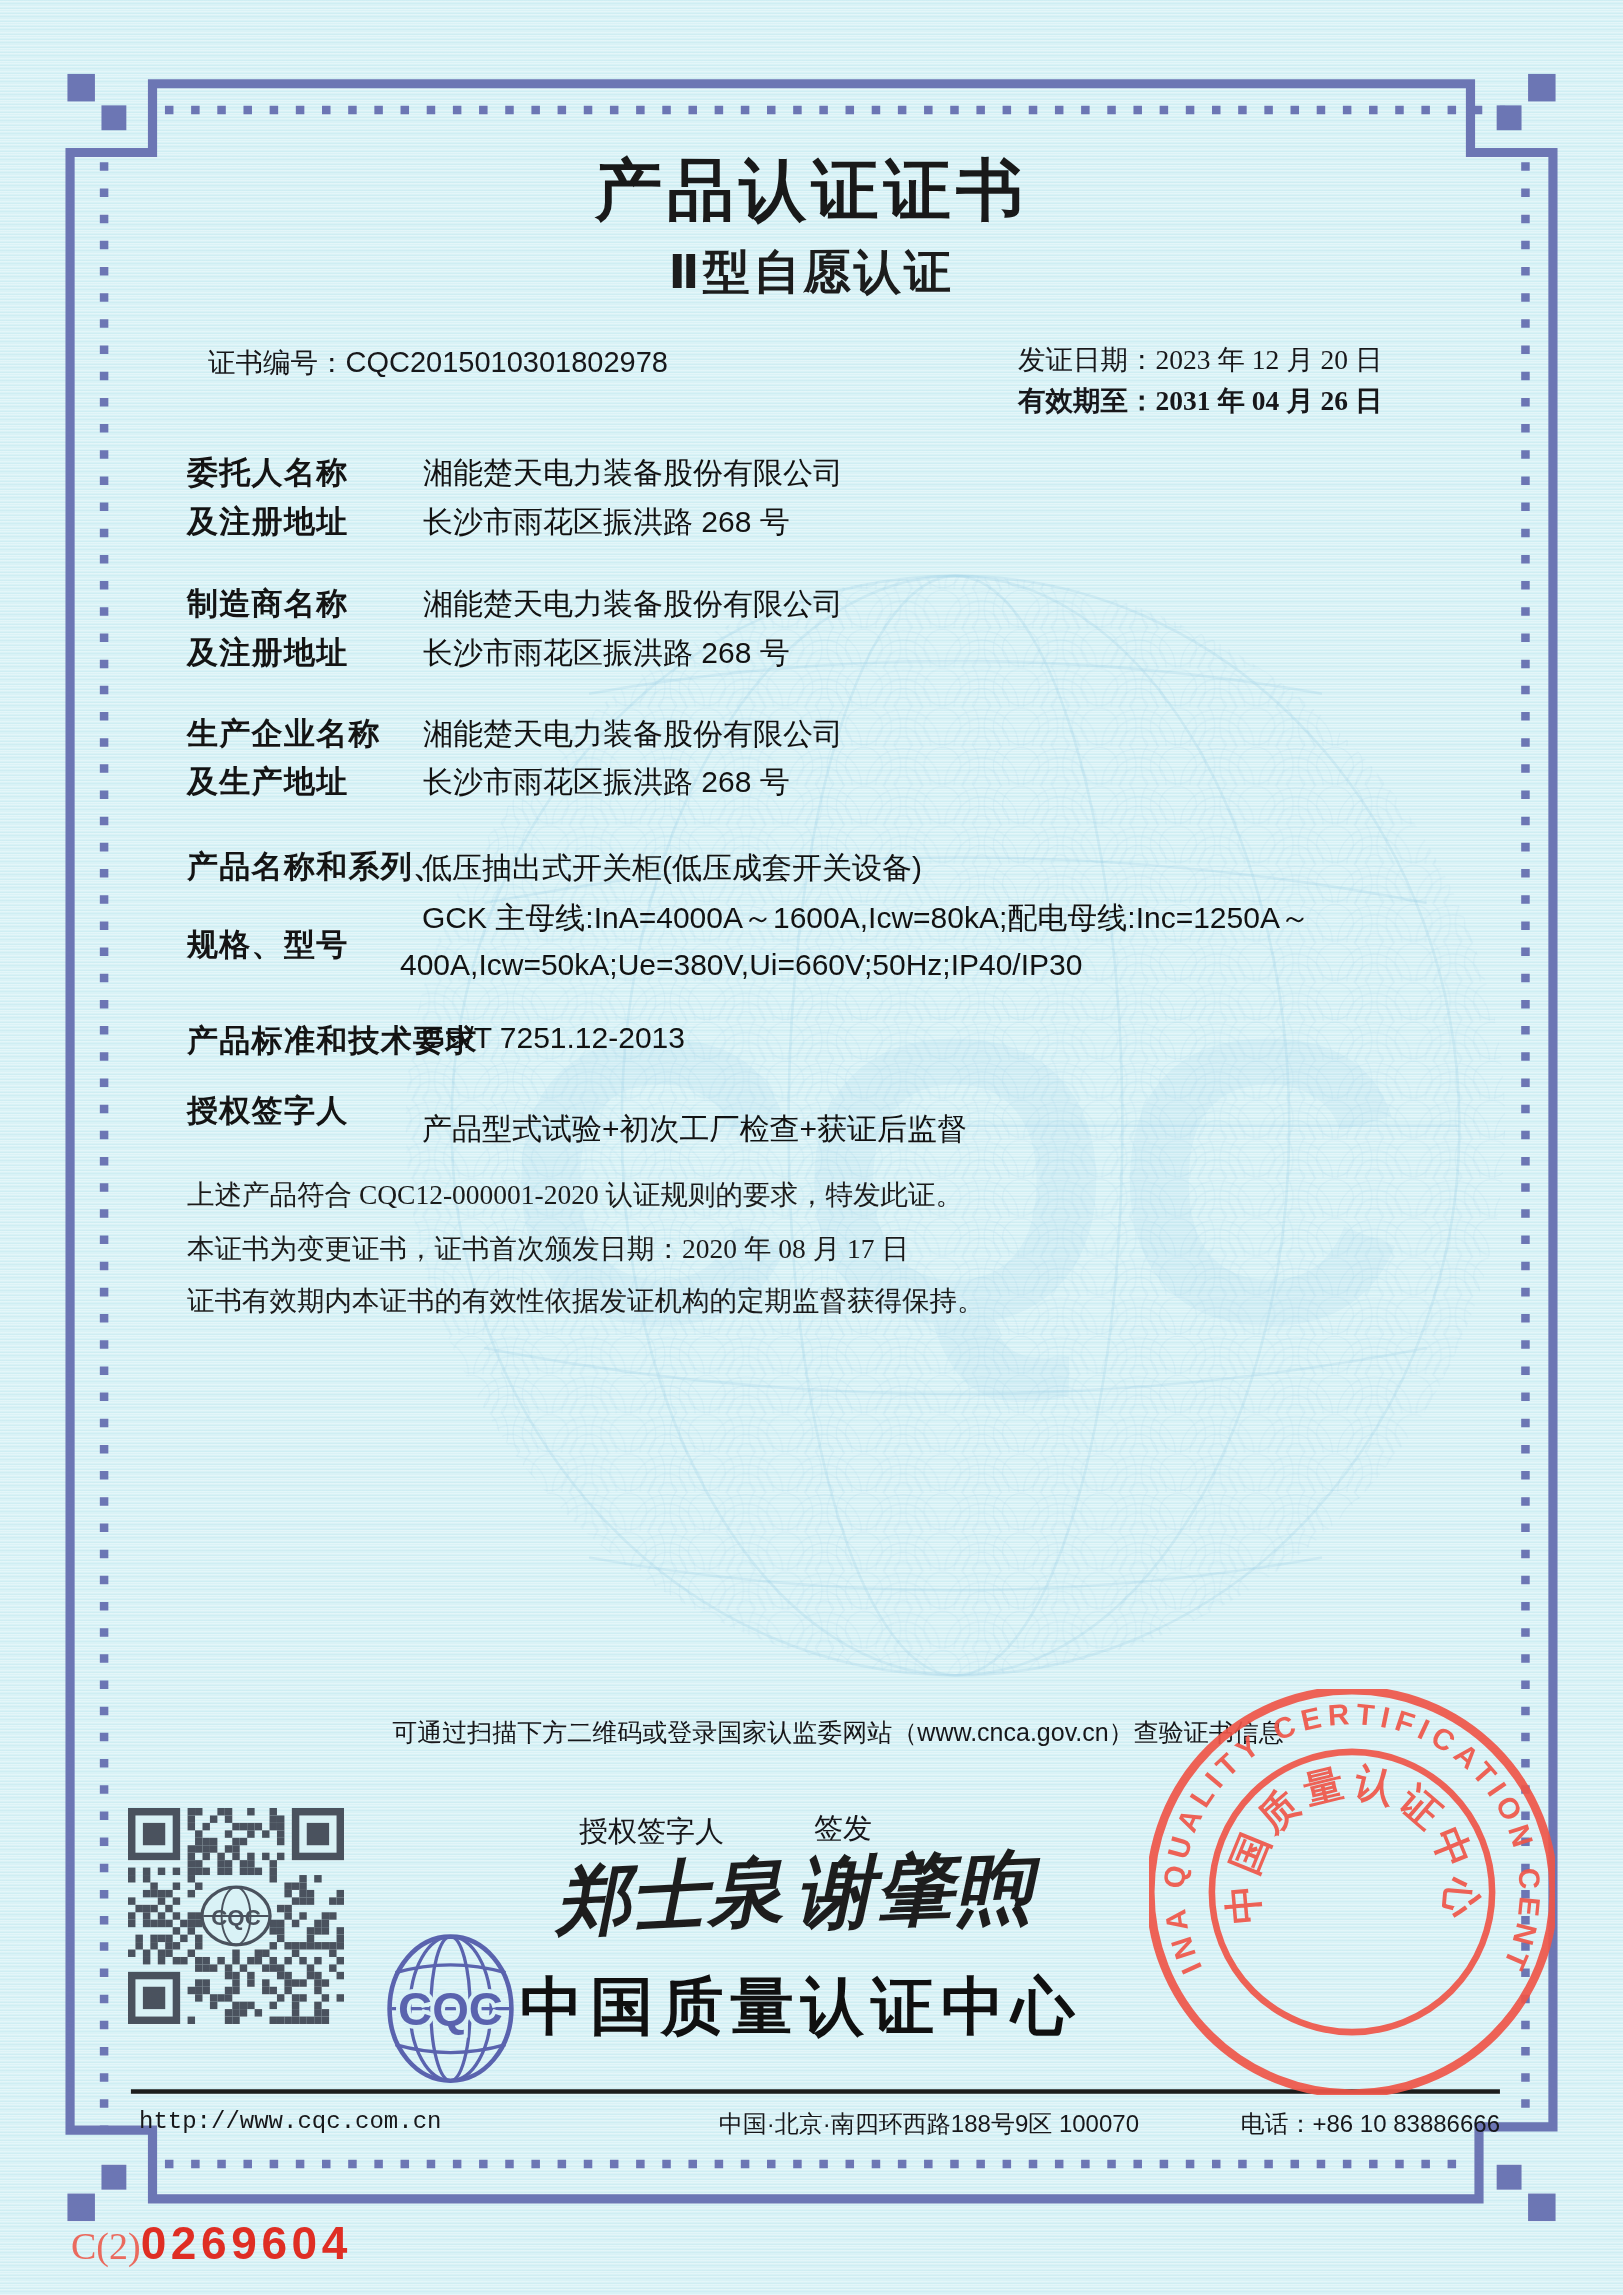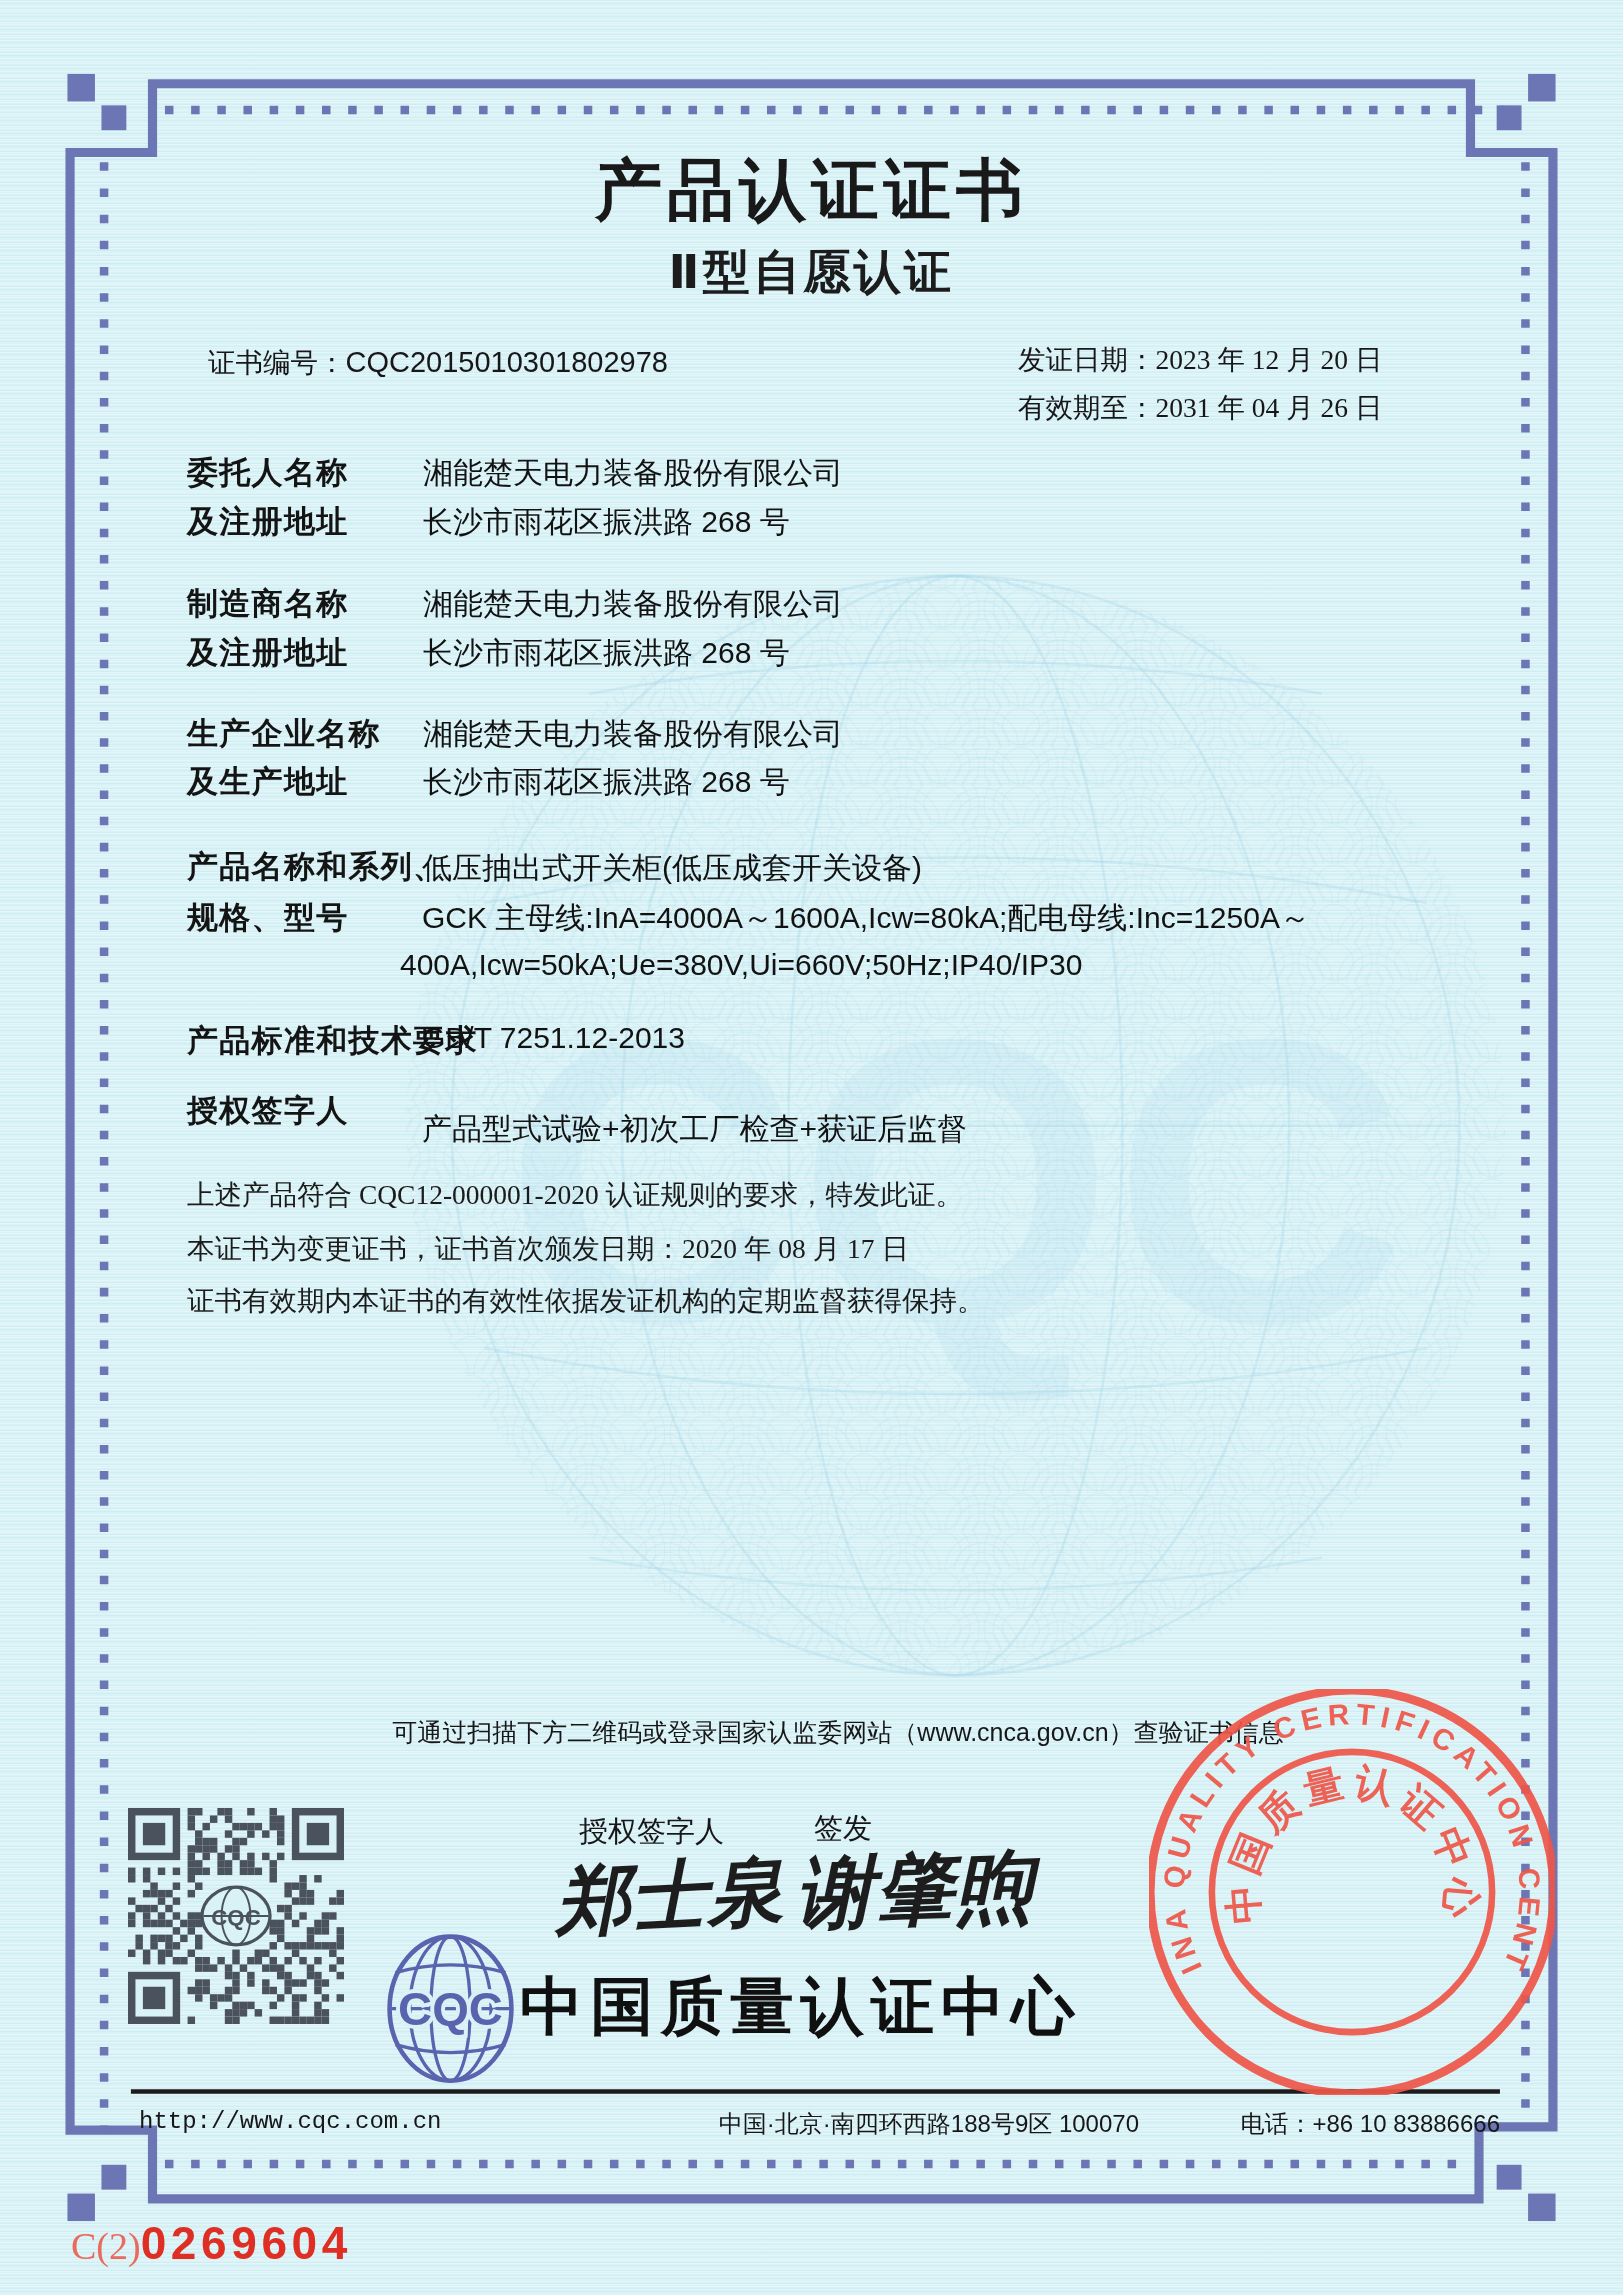--- a/index.html
+++ b/index.html
@@ -90,21 +90,21 @@
   <div class="abs center doc-subtitle" style="top:241px;z-index:3;">Ⅱ型自愿认证</div>
   <div class="abs center doc-title" style="top:145px;z-index:3;">产品认证证书</div>
 
   <div class="abs meta-line serif" style="left:208px;top:345px;z-index:3;">
     <span>证书编号：</span><span class="val">CQC2015010301802978</span>
   </div>
   <div class="abs" style="left:1018px;top:342px;z-index:3;">
     <div class="meta-line serif">
       <span>发证日期：</span><span>2023 年 12 月 20 日</span>
     </div>
-    <div class="meta-line serif" style="margin-top:12px;">
+    <div class="meta-line serif" style="margin-top:5px;font-weight:bold;">
       <span>有效期至：</span><span>2031 年 04 月 26 日</span>
     </div>
   </div>
 
   <div class="abs" style="left:187px;top:452px;z-index:3;">
     <span class="f-label">委托人名称</span>
     <span class="f-value abs" style="left:236px;top:1.3px;">湘能楚天电力装备股份有限公司</span>
   </div>
   <div class="abs" style="left:187px;top:501px;z-index:3;">
     <span class="f-label">及注册地址</span>
@@ -122,21 +122,21 @@
     <span class="f-label">生产企业名称</span>
     <span class="f-value abs" style="left:236px;top:1.3px;">湘能楚天电力装备股份有限公司</span>
   </div>
   <div class="abs" style="left:187px;top:761px;z-index:3;">
     <span class="f-label">及生产地址</span>
     <span class="f-value abs" style="left:236px;top:1.3px;">长沙市雨花区振洪路 268 号</span>
   </div>
 
   <div class="abs f-label" style="left:187px;top:846px;z-index:3;">产品名称和系列、</div>
   <div class="abs f-value" style="left:422px;top:848px;z-index:3;">低压抽出式开关柜(低压成套开关设备)</div>
-  <div class="abs f-label" style="left:187px;top:897px;z-index:3;">规格、型号</div>
+  <div class="abs f-label" style="left:187px;top:924px;z-index:3;">规格、型号</div>
   <div class="abs f-value" style="left:422px;top:898px;z-index:3;">GCK 主母线:InA=4000A～1600A,Icw=80kA;配电母线:Inc=1250A～</div>
   <div class="abs f-value" style="left:400px;top:948px;z-index:3;">400A,Icw=50kA;Ue=380V,Ui=660V;50Hz;IP40/IP30</div>
 
   <div class="abs f-label" style="left:187px;top:1020px;z-index:3;">产品标准和技术要求</div>
   <div class="abs f-value" style="left:422px;top:1021px;z-index:3;">GB/T 7251.12-2013</div>
   <div class="abs f-label" style="left:187px;top:1090px;z-index:3;">授权签字人</div>
   <div class="abs f-value" style="left:422px;top:1092px;z-index:3;margin-top:17px;">产品型式试验+初次工厂检查+获证后监督</div>
 
   <div class="abs stmt serif" style="left:187px;top:1177px;z-index:3;">上述产品符合 CQC12-000001-2020 认证规则的要求，特发此证。</div>
   <div class="abs stmt serif" style="left:187px;top:1231px;z-index:3;">本证书为变更证书，证书首次颁发日期：2020 年 08 月 17 日</div>

